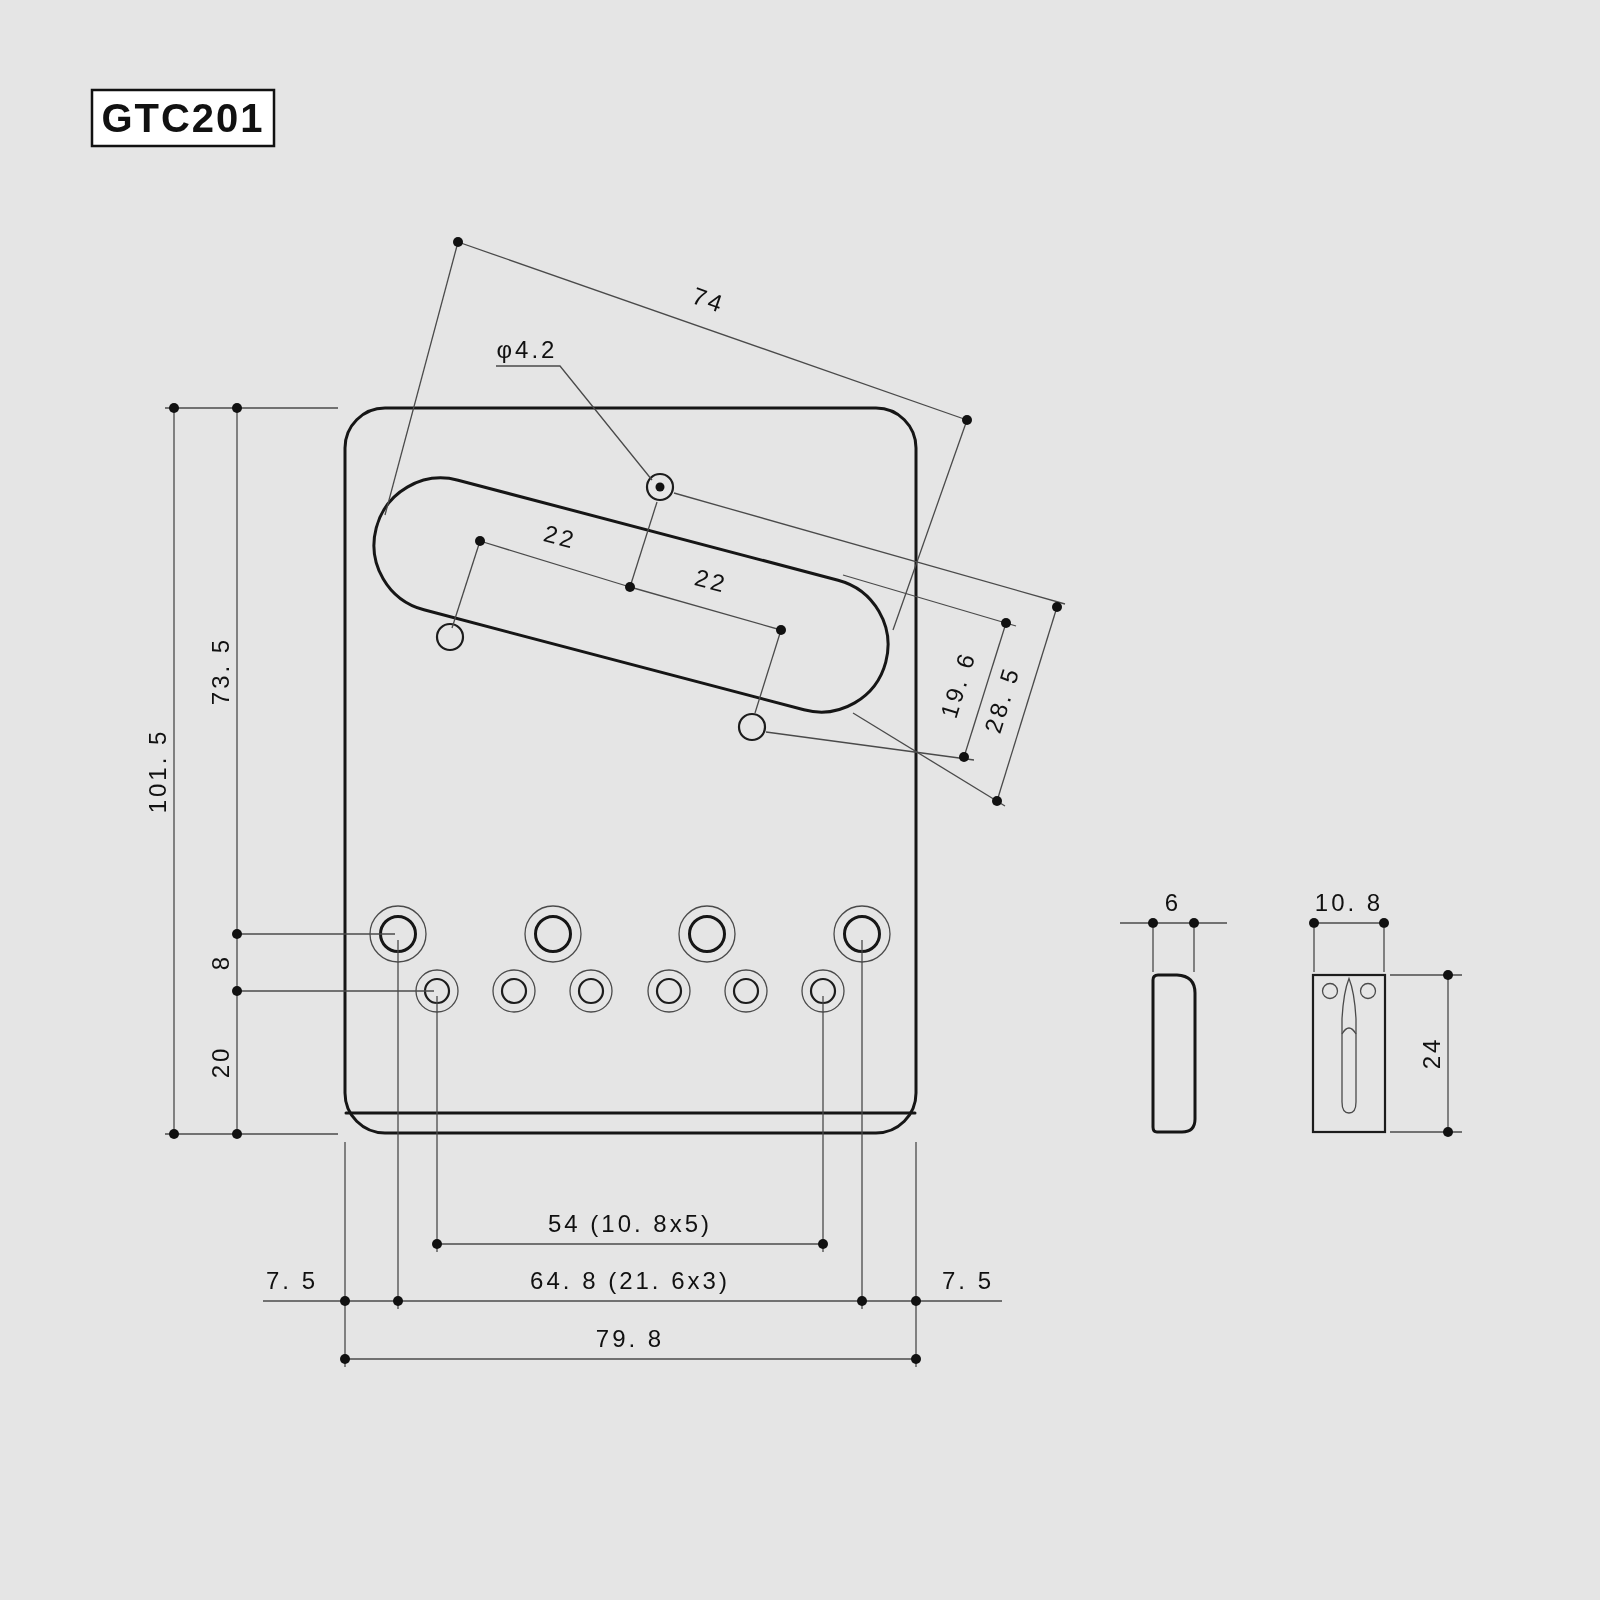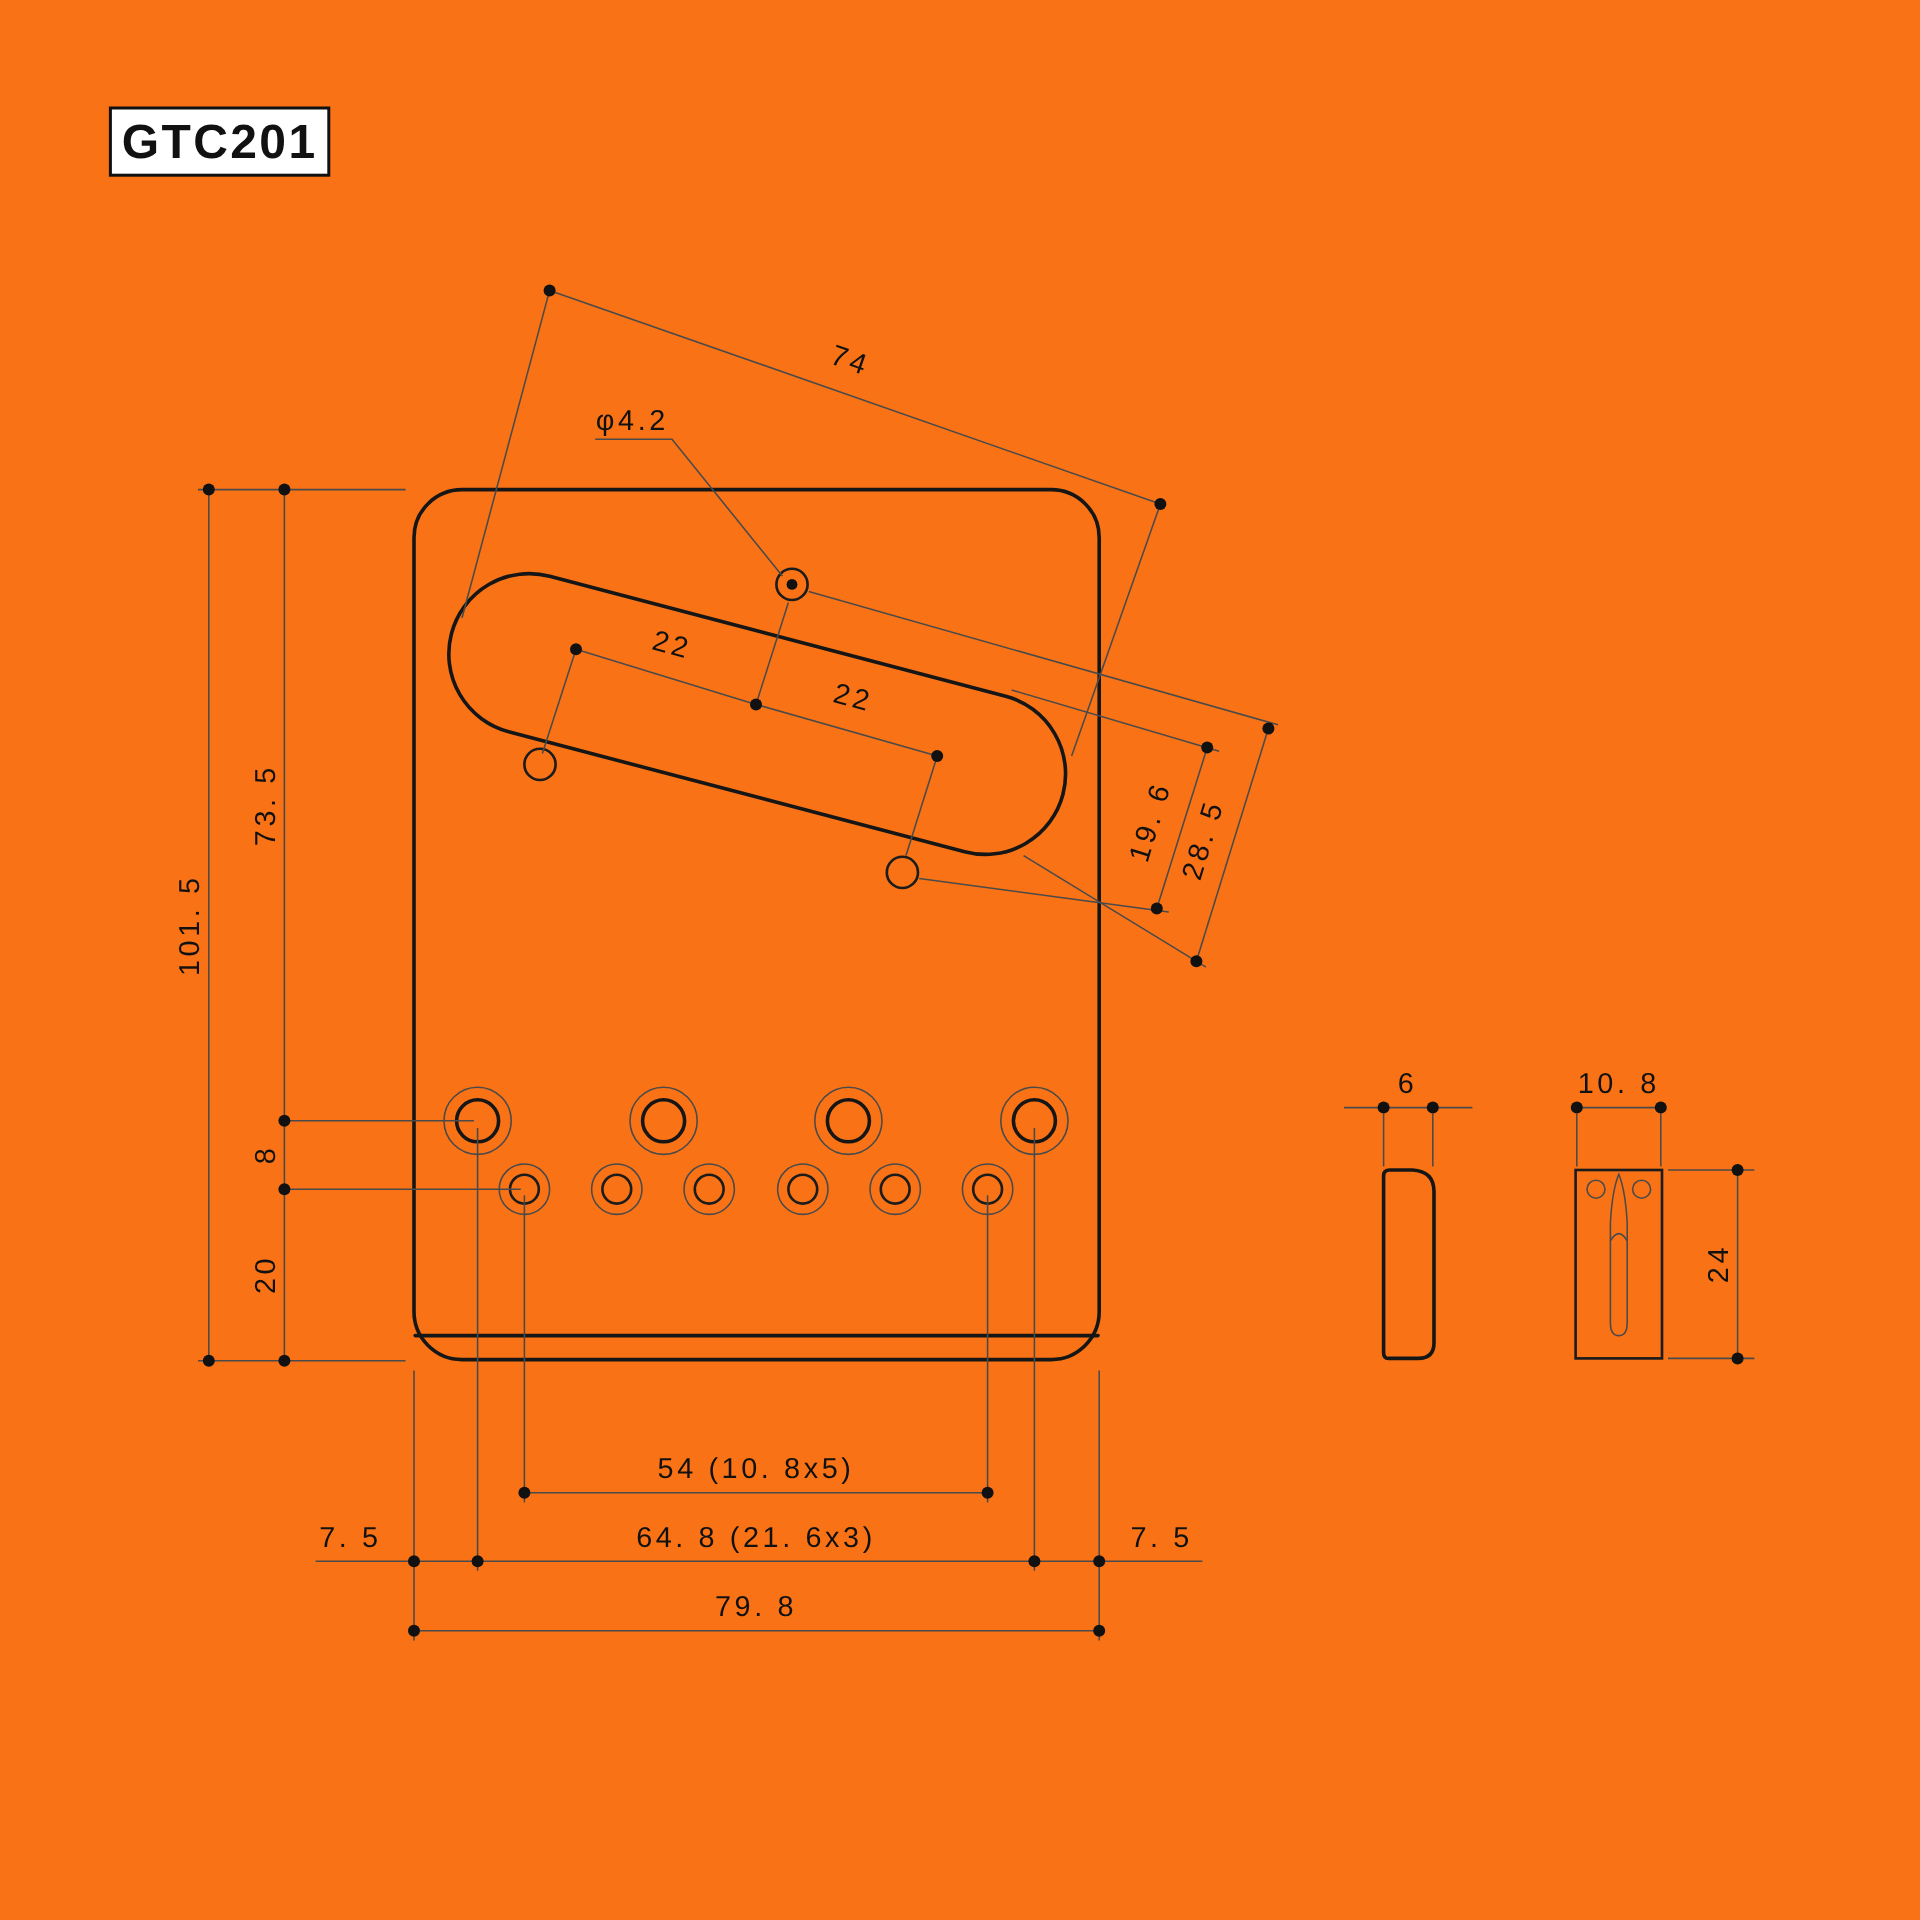--- a/index.html
+++ b/index.html
@@ -1,16 +1,16 @@
 <!DOCTYPE html>
 <html><head>
 <meta charset="utf-8">
 <style>
   html,body{margin:0;padding:0;background:#ffffff;}
-  .stage{width:1600px;height:1600px;background:#f97316;position:relative;font-family:"Liberation Sans",sans-serif;}
+  .stage{width:1600px;height:1600px;background:#e5e5e5;position:relative;font-family:"Liberation Sans",sans-serif;}
   svg{display:block;}
   .thick{stroke:#161616;stroke-width:3;fill:none;stroke-linecap:round;}
   .med{stroke:#1c1c1c;stroke-width:2.2;fill:none;}
   .thin{stroke:#4a4a4a;stroke-width:1.3;fill:none;}
   .dot{fill:#111;stroke:none;}
   text{fill:#111;}
   .dim{font-size:24px;letter-spacing:3px;}
   .title-text{font-size:40px;font-weight:bold;letter-spacing:2px;}
 </style>
 </head>

